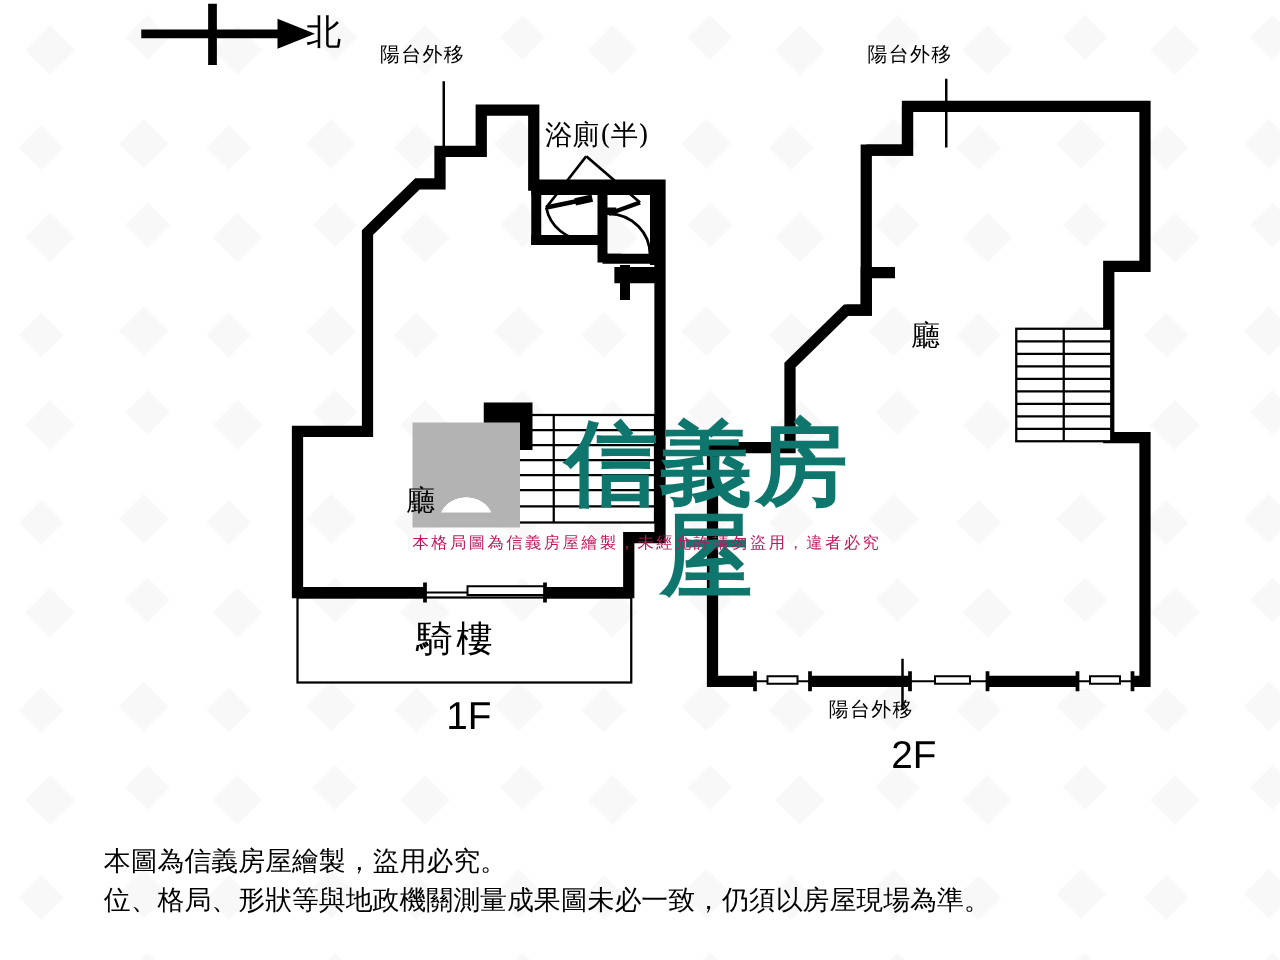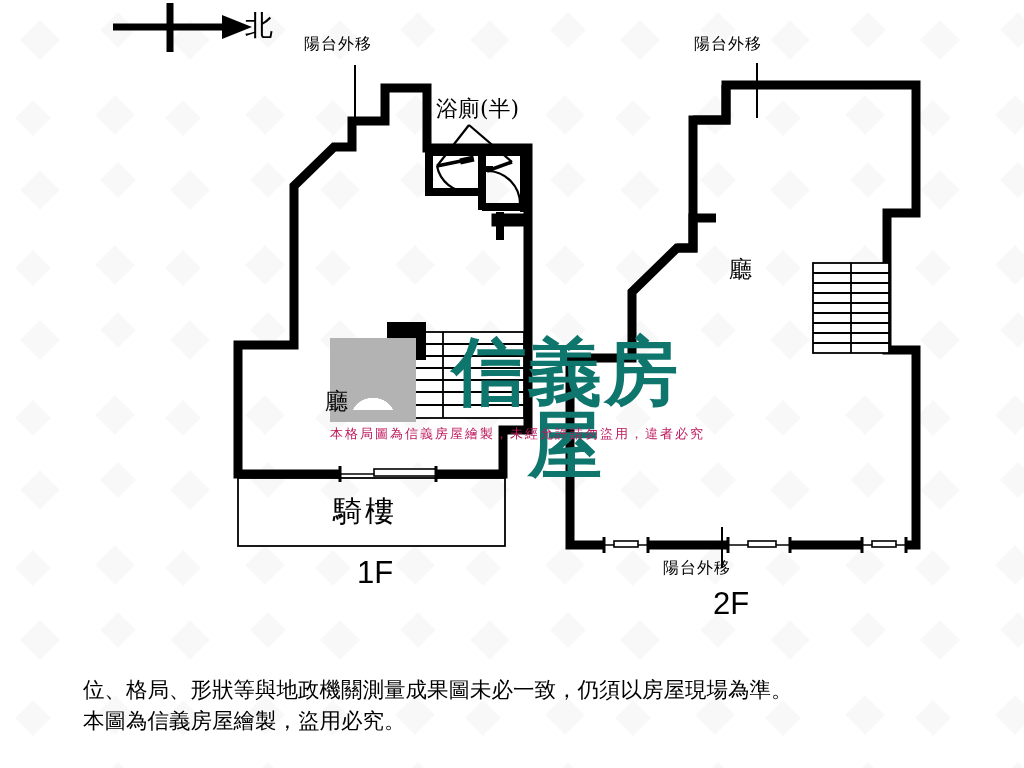--- a/index.html
+++ b/index.html
@@ -309,17 +309,17 @@
 
   <div class="lbl lbl-annot" style="left:694px; top:36px;">陽台外移</div>
 
   <div class="lbl lbl-room" style="left:729px; top:258px;">廳</div>
 
   <div class="lbl lbl-annot" style="left:663px; top:560px;">陽台外移</div>
 
   <div class="lbl lbl-floor" style="left:713px; top:588px;">2F</div>
 
   <div id="disclaimer">
+    <div>本圖為信義房屋繪製，盜用必究。</div>
     <div>位、格局、形狀等與地政機關測量成果圖未必一致，仍須以房屋現場為準。</div>
-    <div>本圖為信義房屋繪製，盜用必究。</div>
   </div>
 
 </div>
 
 </body></html>

